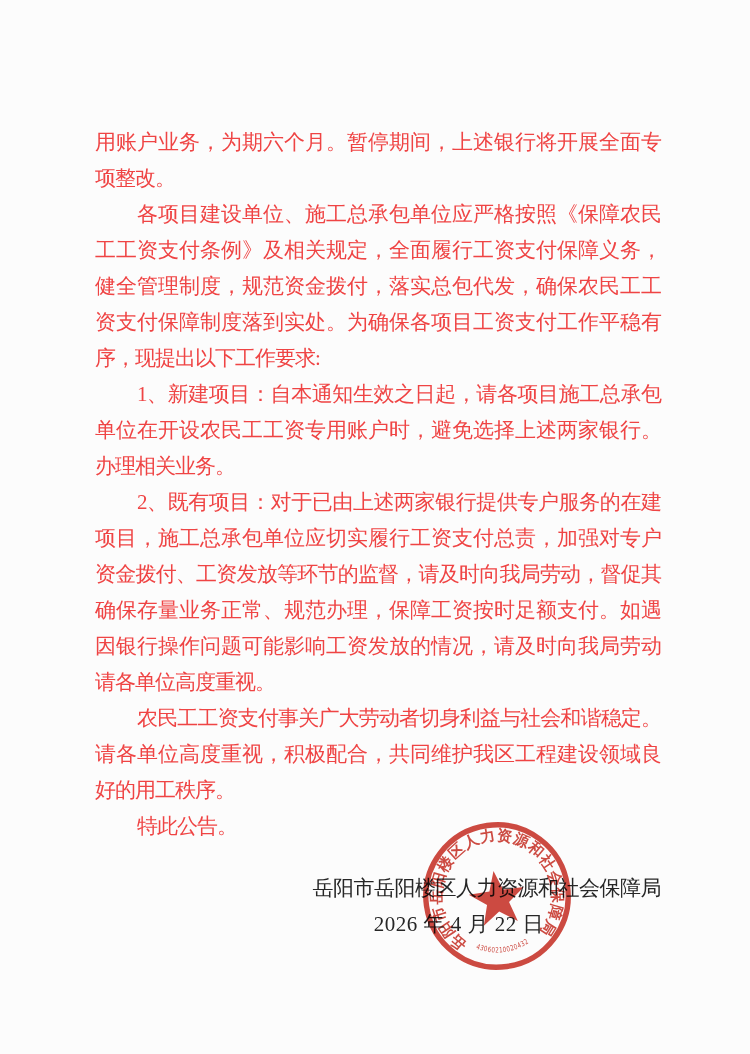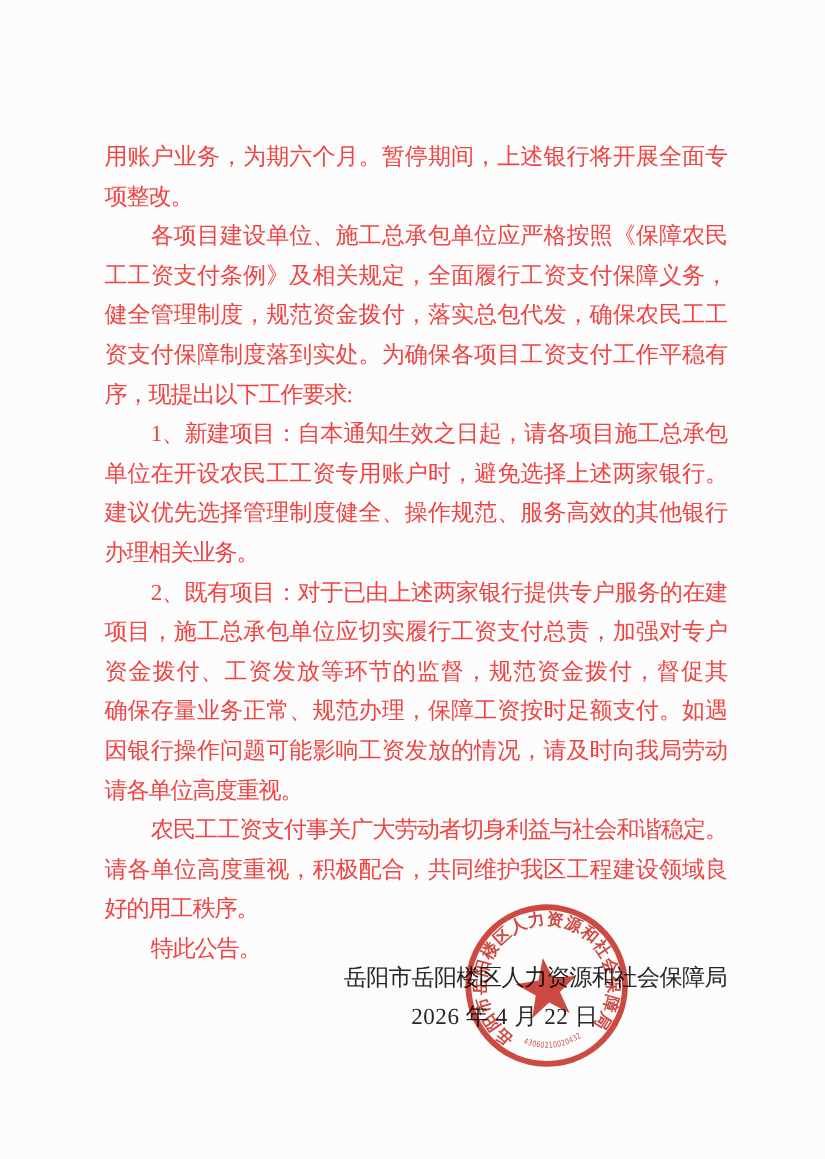--- a/index.html
+++ b/index.html
@@ -84,25 +84,24 @@
   <div class="body-text">
       <div class="line fill">用账户业务，为期六个月。暂停期间，上述银行将开展全面专</div>
       <div class="line">项整改。</div>
       <div class="line indent fill">各项目建设单位、施工总承包单位应严格按照《保障农民</div>
       <div class="line fill">工工资支付条例》及相关规定，全面履行工资支付保障义务，</div>
       <div class="line fill">健全管理制度，规范资金拨付，落实总包代发，确保农民工工</div>
       <div class="line fill">资支付保障制度落到实处。为确保各项目工资支付工作平稳有</div>
       <div class="line">序，现提出以下工作要求:</div>
       <div class="line indent fill">1、新建项目：自本通知生效之日起，请各项目施工总承包</div>
       <div class="line fill">单位在开设农民工工资专用账户时，避免选择上述两家银行。</div>
-      <div class="line fill">建议优先选择管理制度健全、操作规范、服务高效的其他银行</div>
       <div class="line">办理相关业务。</div>
       <div class="line indent fill">2、既有项目：对于已由上述两家银行提供专户服务的在建</div>
       <div class="line fill">项目，施工总承包单位应切实履行工资支付总责，加强对专户</div>
-      <div class="line fill">资金拨付、工资发放等环节的监督，规范资金拨付，督促其</div>
+      <div class="line fill">资金拨付、工资发放等环节的监督，请及时向我局劳动，督促其</div>
       <div class="line fill">确保存量业务正常、规范办理，保障工资按时足额支付。如遇</div>
       <div class="line fill">因银行操作问题可能影响工资发放的情况，请及时向我局劳动</div>
       <div class="line">请各单位高度重视。</div>
       <div class="line indent fill">农民工工资支付事关广大劳动者切身利益与社会和谐稳定。</div>
       <div class="line fill">请各单位高度重视，积极配合，共同维护我区工程建设领域良</div>
       <div class="line">好的用工秩序。</div>
       <div class="line indent">特此公告。</div>
     </div>
 
   <div class="signature">岳阳市岳阳楼区人力资源和社会保障局</div>

